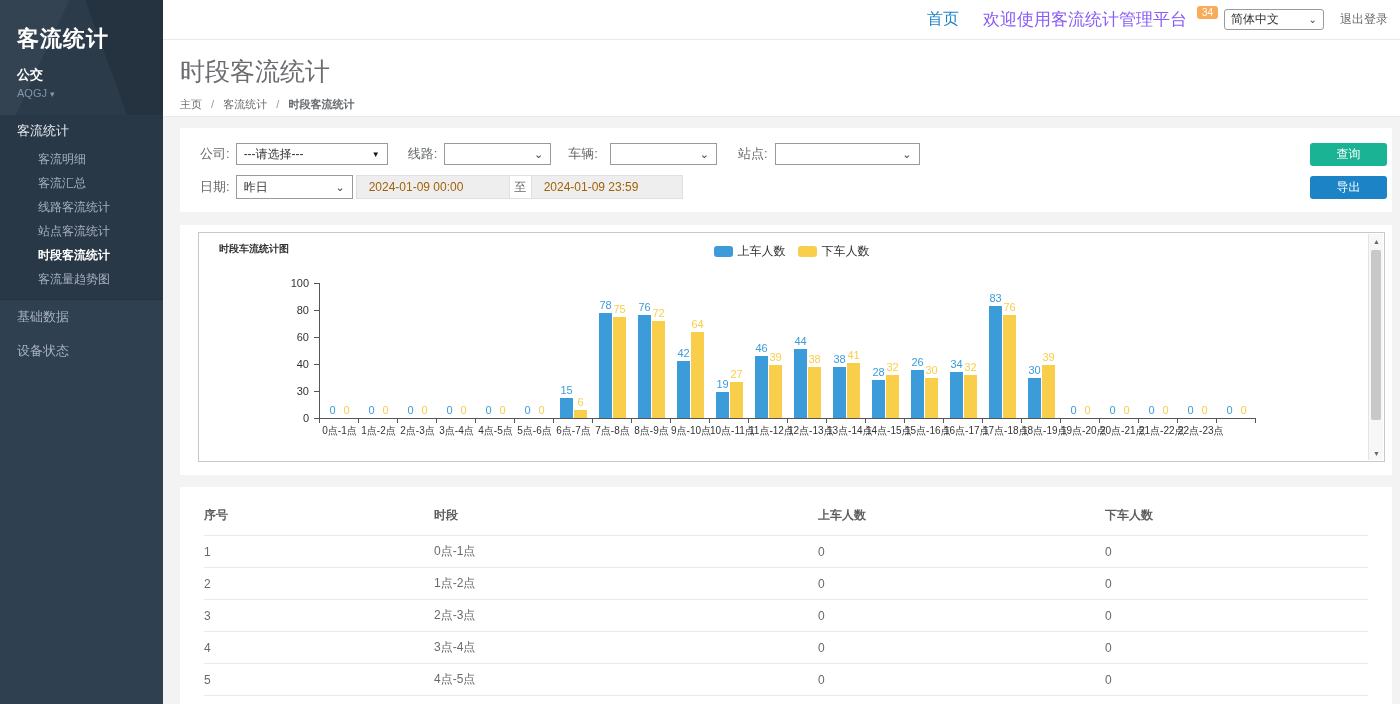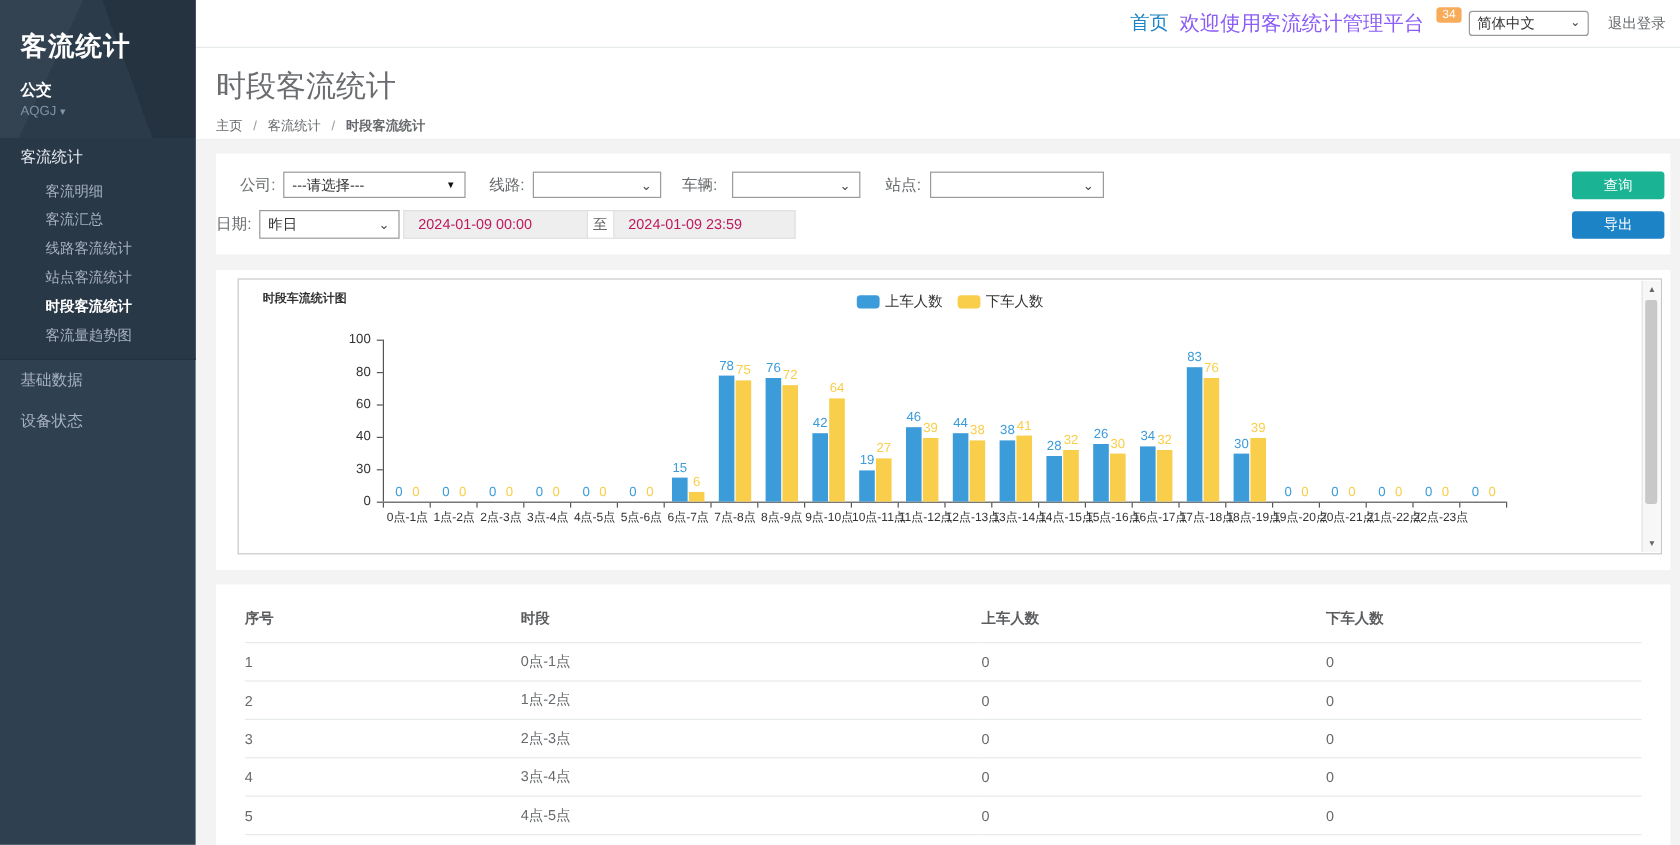--- a/index.html
+++ b/index.html
@@ -19,21 +19,21 @@
   .menu-parent { height:32px; line-height:32px; padding-left:17px; color:#e4e9f0; font-size:13px; cursor:pointer; }
   .menu-sub-item { height:24px; line-height:24px; padding-left:38px; color:#a7b1c2; font-size:12px; cursor:pointer; }
   .menu-sub-item.active { color:#ffffff; font-weight:bold; }
   .menu-item { height:34px; line-height:34px; padding-left:17px; color:#a7b1c2; font-size:13px; cursor:pointer; }
 
   
   .main { position:absolute; left:163px; top:0; width:1237px; height:704px; }
 
   .topbar { height:40px; background:#ffffff; border-bottom:1px solid #e7eaec;
     display:flex; align-items:center; justify-content:flex-end; padding-right:12px; }
-  .home-link { color:#1c84c6; font-size:16px; margin-right:9px; cursor:pointer; }
+  .home-link { color:#1c84c6; font-size:16px; margin-right:24px; cursor:pointer; }
   .welcome-text { color:#8b5cf6; font-size:17px; }
   .notif-badge { background:#f8ac59; color:#ffffff; font-size:10px; border-radius:3px;
     padding:1px 5px; margin-left:10px; position:relative; top:-7px; }
   .lang-select { width:100px; height:21px; border:1px solid #9a9a9a; border-radius:3px; background:#fff;
     font-size:12px; color:#333; display:flex; align-items:center; justify-content:space-between;
     padding:0 6px; margin-left:6px; cursor:pointer; }
   .lang-select .chev { font-size:10px; color:#444; }
   .logout-link { color:#676a6c; font-size:12px; margin-left:16px; cursor:pointer; }
 
   .page-head { background:#ffffff; height:77px; padding:15px 0 0 17px; border-bottom:1px solid #e7eaec; }
@@ -48,21 +48,21 @@
   
   .filter-panel { position:relative; background:#fff; height:84px; margin-bottom:13px; padding-top:14px; }
   .f-row { display:flex; align-items:center; height:24px; }
   .f-row.r1 { margin-bottom:9px; }
   .f-label { font-size:13px; color:#676a6c; }
   .sel { border:1px solid #9a9a9a; background:#fff; height:22px; display:flex; align-items:center;
     justify-content:space-between; padding:0 7px; font-size:12px; color:#333; cursor:pointer; }
   .sel .chev { font-size:11px; color:#444; }
   .sel .tri { font-size:8px; color:#111; }
   .date-input { background:#eeeeee; border:1px solid #e0e0e0; height:24px; display:flex; align-items:center;
-    padding:0 12px; font-size:12px; color:#be185d; }
+    padding:0 12px; font-size:12px; color:#a16207; }
   .addon { background:#fff; border:1px solid #e0e0e0; border-left:none; border-right:none; height:24px;
     display:flex; align-items:center; justify-content:center; width:21px; font-size:12px; color:#676a6c; }
   .btn { position:absolute; right:5px; width:77px; height:23px; border:none; border-radius:3px;
     color:#fff; font-size:12px; cursor:pointer; }
   .btn-query { top:15px; background:#1ab394; }
   .btn-export { top:48px; background:#1c84c6; }
 
   
   .chart-panel { background:#fff; height:250px; margin-bottom:12px; }
   .chart-box { position:relative; margin:0 7px 0 18px; top:7px; height:230px;
@@ -167,21 +167,21 @@
           <span></span>
           <span class="chev">⌄</span>
         </div>
         <span class="f-label" style="margin-left:21px">站点:</span>
         <div class="sel" style="width:145px;margin-left:7px">
           <span></span>
           <span class="chev">⌄</span>
         </div>
       </div>
       <div class="f-row">
-        <span class="f-label" style="">日期:</span>
+        <span class="f-label" style="margin-left:20px">日期:</span>
         <div class="sel" style="width:117px;height:24px;margin-left:6px">
           <span>昨日</span>
           <span class="chev">⌄</span>
         </div>
         <div class="date-input" style="width:154px;margin-left:3px">2024-01-09 00:00</div>
         <div class="addon">至</div>
         <div class="date-input" style="width:152px">2024-01-09 23:59</div>
       </div>
       <button class="btn btn-query">查询</button>
       <button class="btn btn-export">导出</button>
@@ -331,21 +331,21 @@
               </div>
               <div class="cat">
                 <div class="bar" style="height: 62.1px; background: rgb(60, 156, 217);">
                   <span class="val" style="color: rgb(60, 156, 217);">46</span>
                 </div>
                 <div class="bar" style="height: 52.65px; background: rgb(249, 206, 74);">
                   <span class="val" style="color: rgb(249, 206, 74);">39</span>
                 </div>
               </div>
               <div class="cat">
-                <div class="bar" style="height: 57px; background: rgb(60, 156, 217);">
+                <div class="bar" style="height: 69px; background: rgb(60, 156, 217);">
                   <span class="val" style="color: rgb(60, 156, 217);">44</span>
                 </div>
                 <div class="bar" style="height: 51.3px; background: rgb(249, 206, 74);">
                   <span class="val" style="color: rgb(249, 206, 74);">38</span>
                 </div>
               </div>
               <div class="cat">
                 <div class="bar" style="height: 51.3px; background: rgb(60, 156, 217);">
                   <span class="val" style="color: rgb(60, 156, 217);">38</span>
                 </div>

